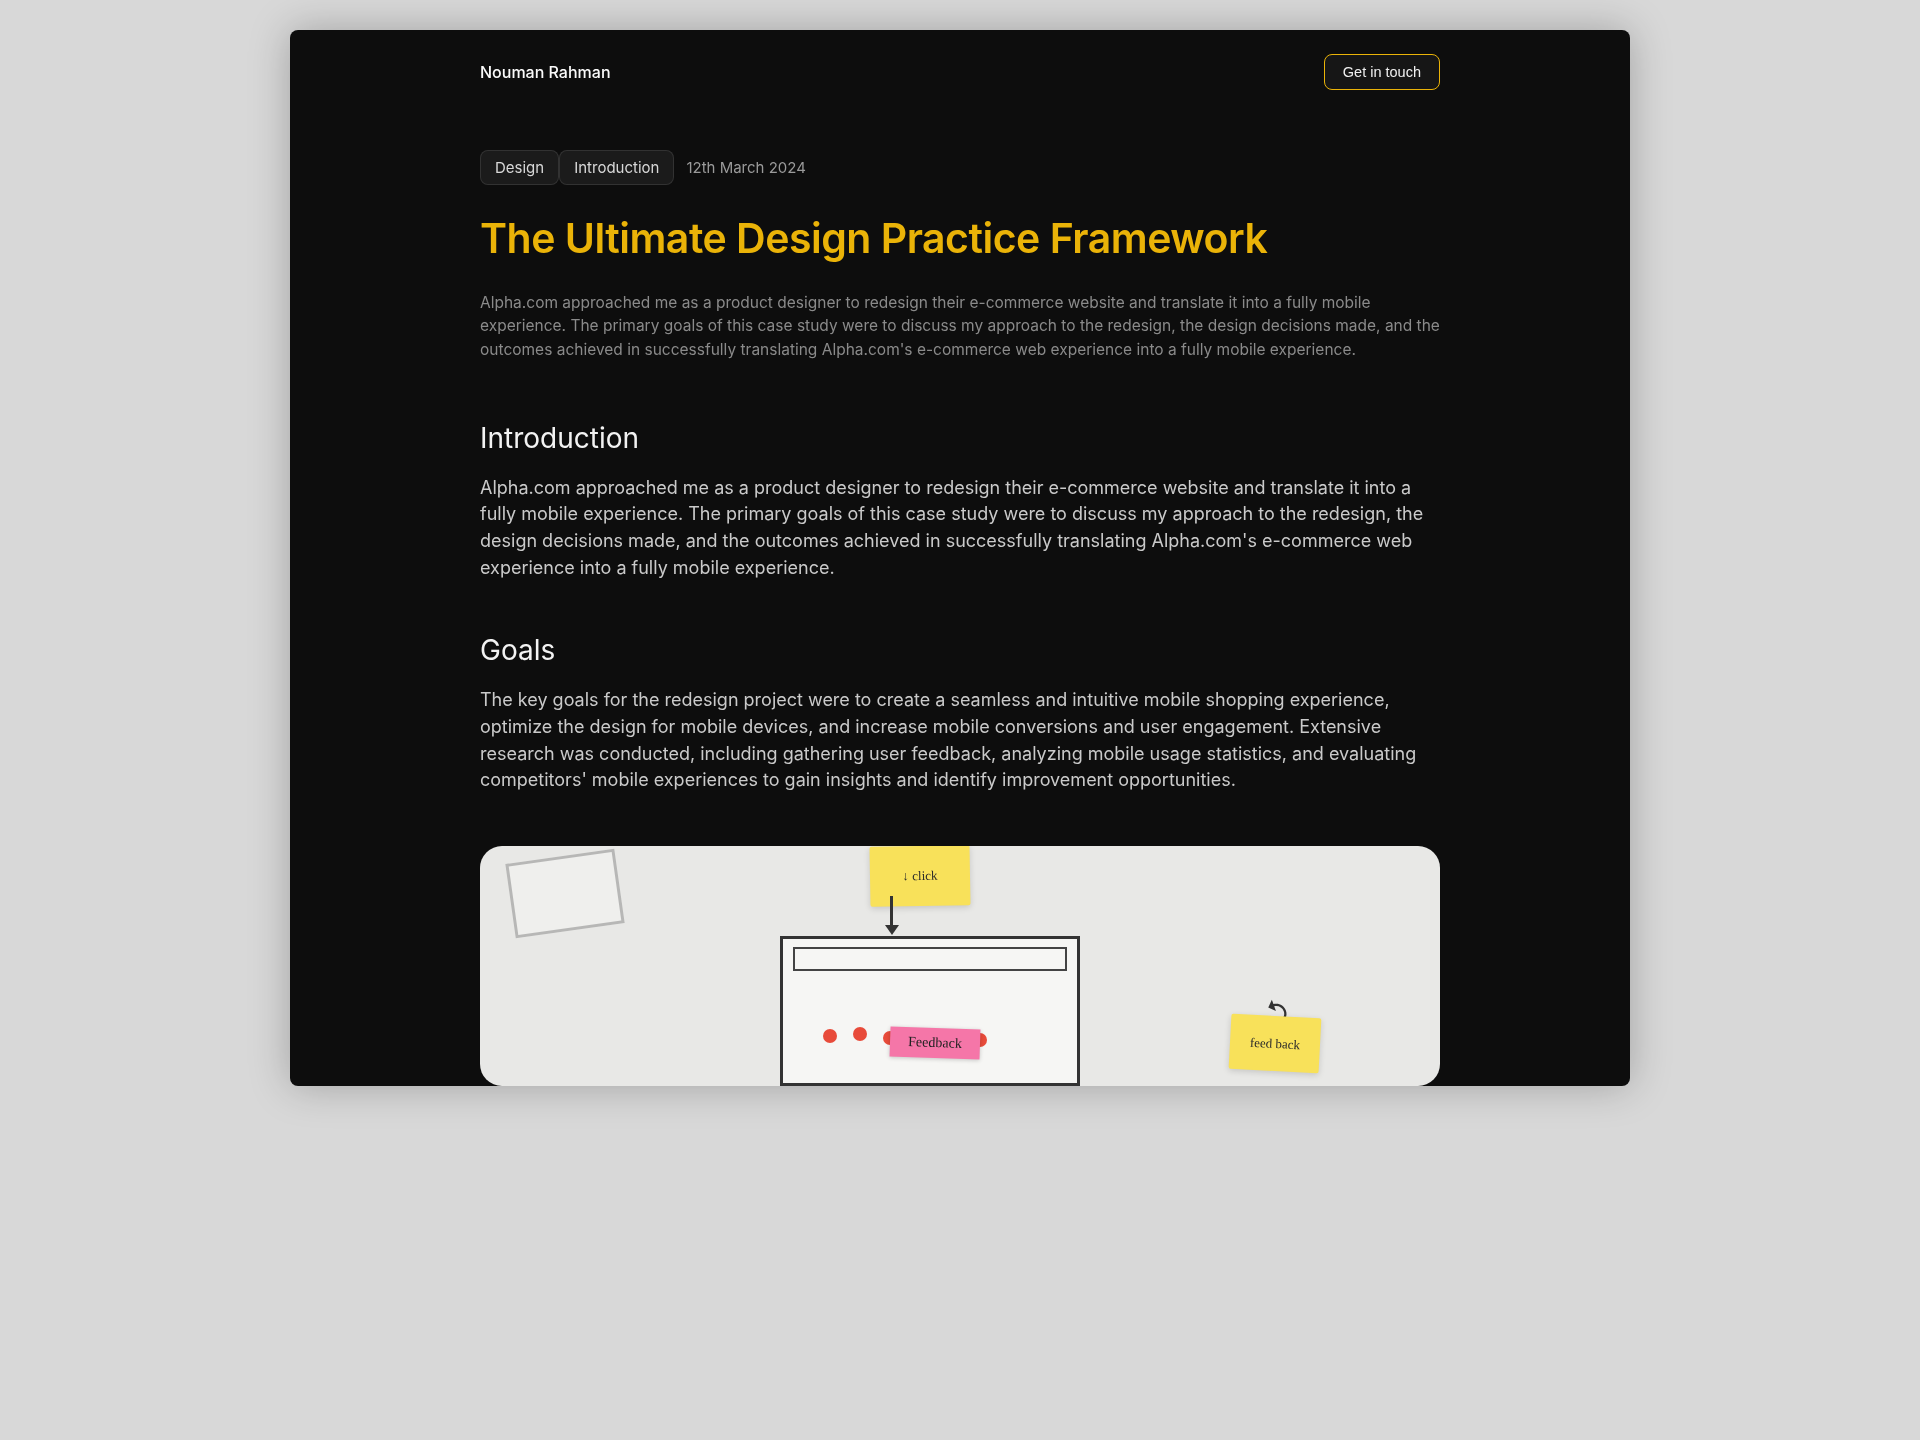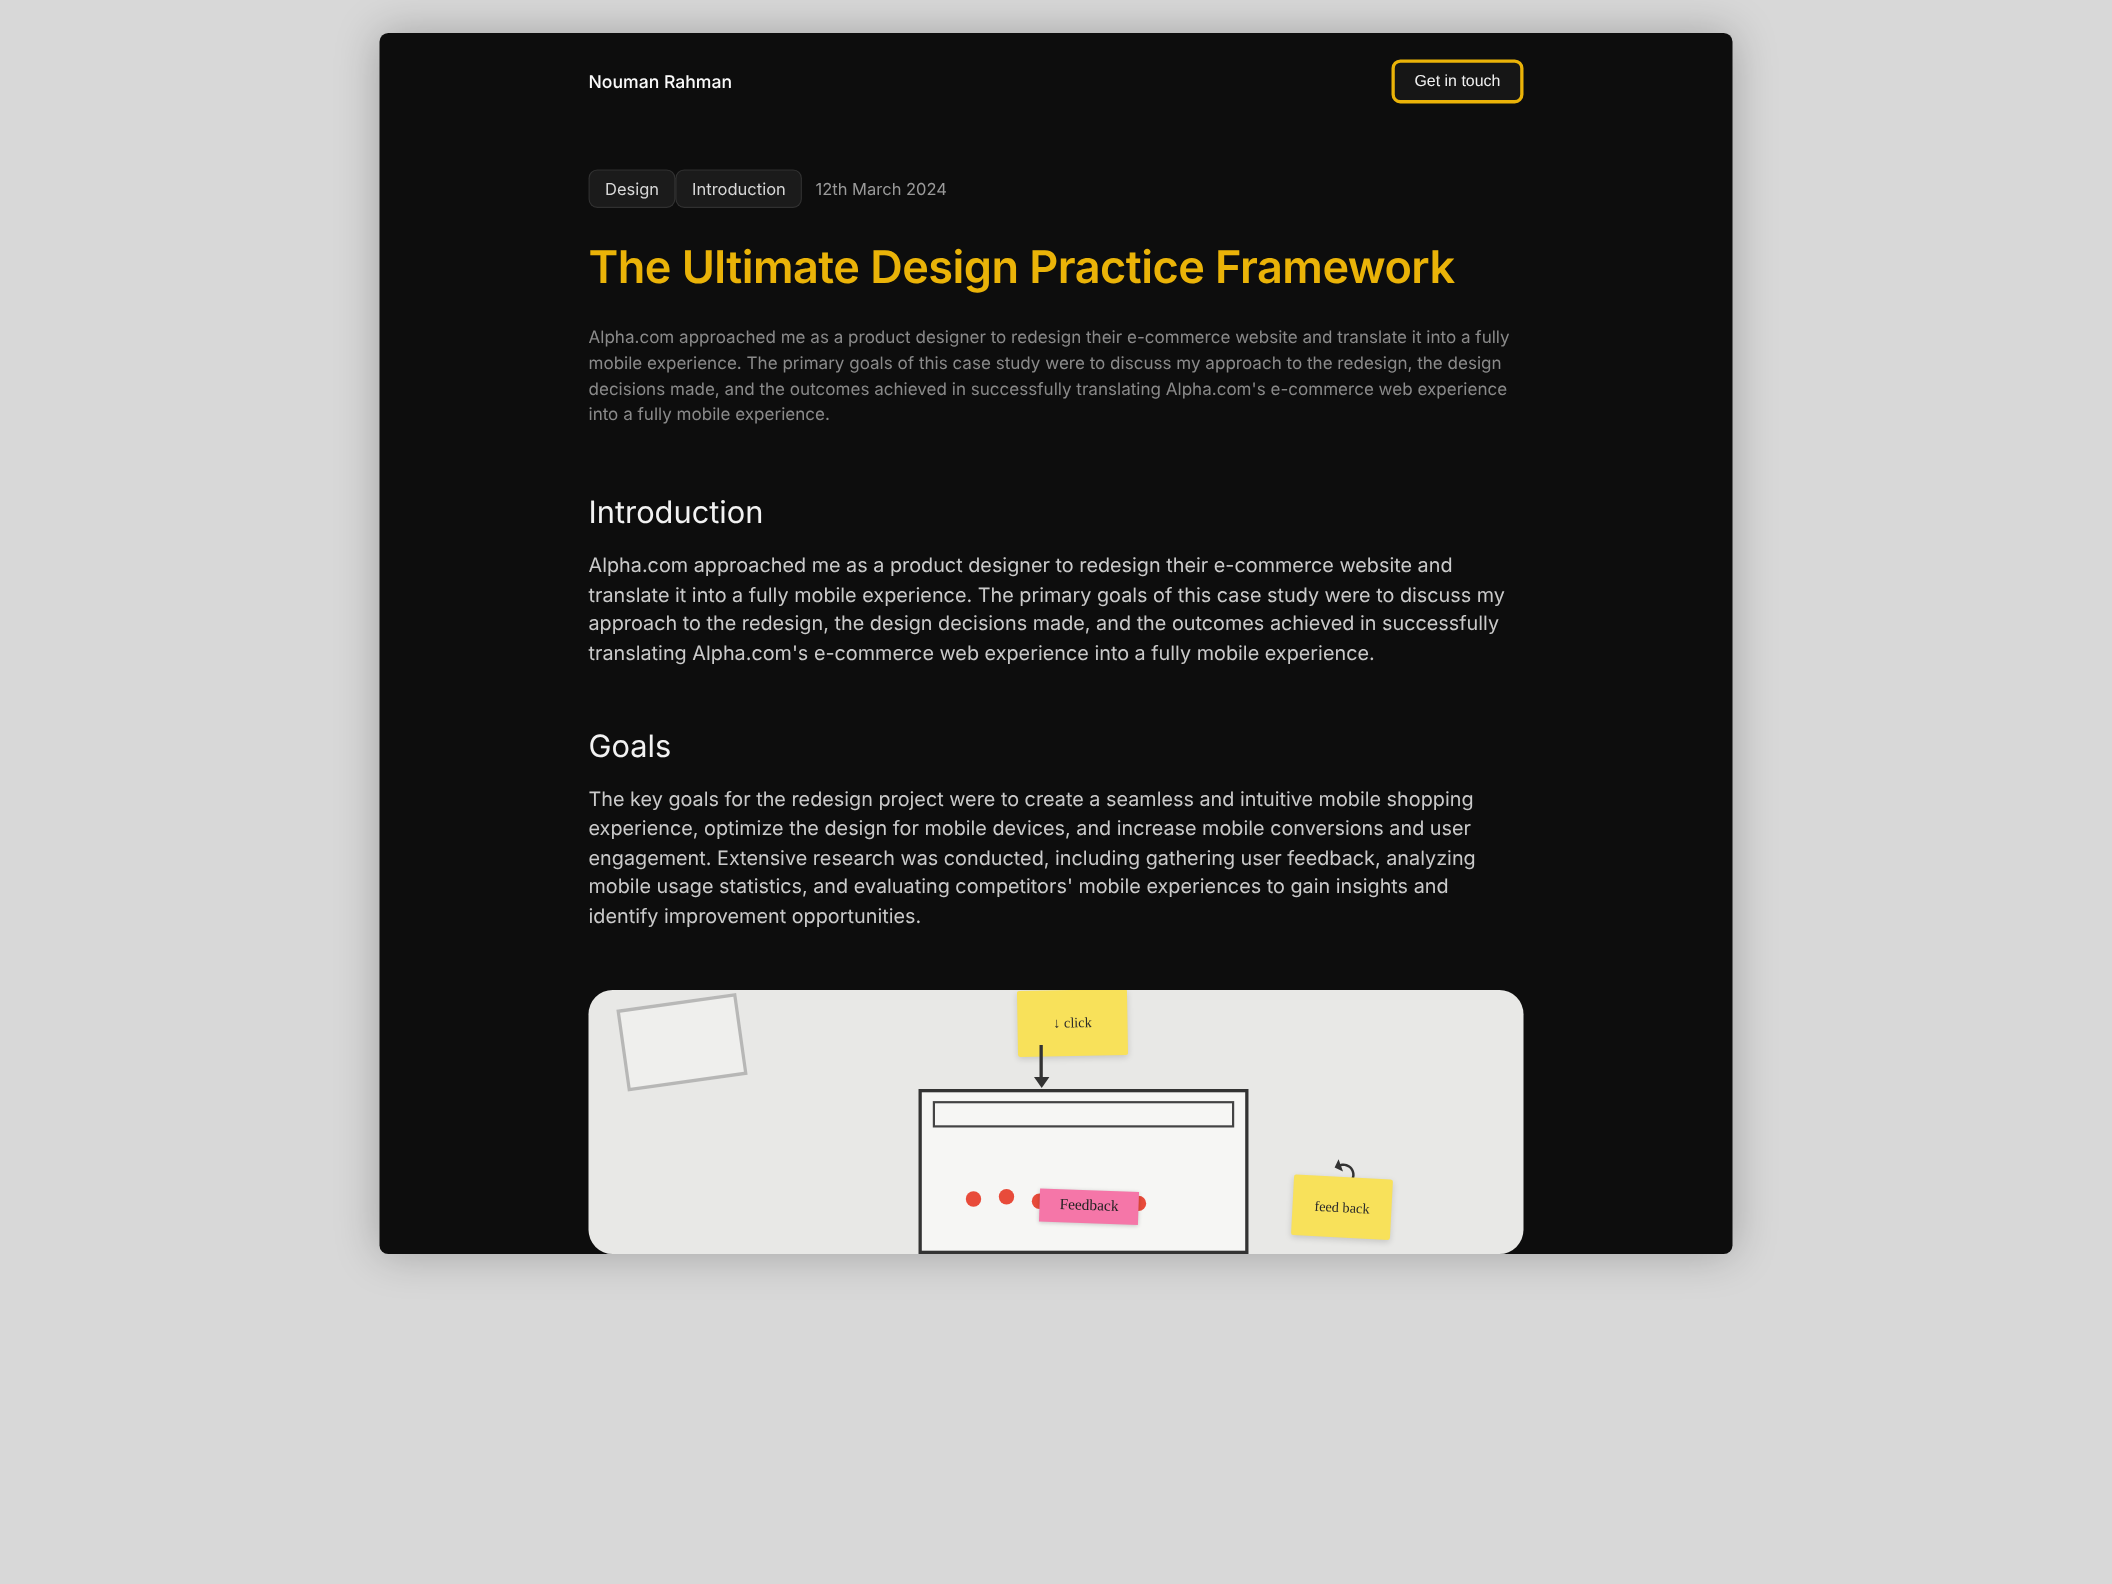--- a/index.html
+++ b/index.html
@@ -12,21 +12,21 @@
       font-family: -apple-system, BlinkMacSystemFont, 'Segoe UI', 'Inter', sans-serif;
       background: #d8d8d8;
       min-height: 100vh;
       display: flex;
       align-items: flex-start;
       justify-content: center;
       padding: 30px 0 0 0;
     }
 
     .page-container {
-      width: 1230px;
+      width: 1340px;
       background: #0d0d0d;
       border-radius: 8px;
       box-shadow: 0 0 40px rgba(0,0,0,0.25);
       overflow: hidden;
       padding-bottom: 0;
     }
 
     .header {
       display: flex;
       justify-content: space-between;
@@ -36,21 +36,21 @@
 
     .site-name {
       color: #fafafa;
       font-size: 16px;
       font-weight: 500;
     }
 
     .cta-button {
       background: #161616;
       color: #f0f0f0;
-      border: 3px solid #eab308;
+      border: 1px solid #eab308;
       padding: 9px 18px;
       border-radius: 8px;
       font-size: 14.5px;
       font-weight: 400;
       cursor: pointer;
     }
 
     .content {
       padding: 60px 190px 0 190px;
     }

